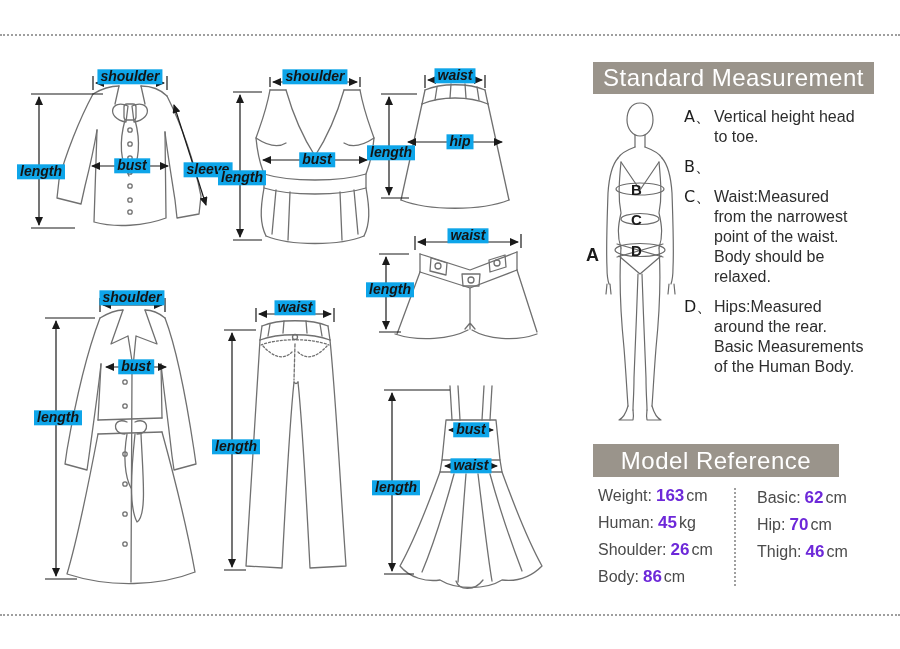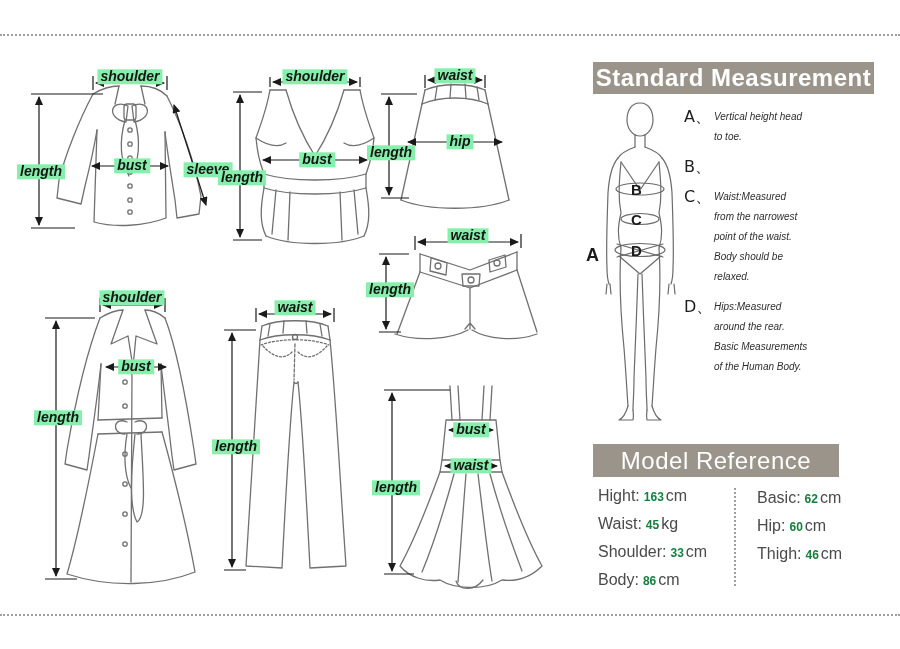--- a/index.html
+++ b/index.html
@@ -2,32 +2,32 @@
 <html><head>
 <meta charset="utf-8">
 <style>
   html,body{margin:0;padding:0;background:#ffffff;}
   .stage{position:relative;width:900px;height:649px;background:#fff;overflow:hidden;
          font-family:"Liberation Sans",sans-serif;}
   .dotline{position:absolute;left:0;width:900px;border-top:2px dotted #9f9f9f;height:0;}
   .panel{position:absolute;}
   .panel svg{display:block;}
   .glabel{position:absolute;transform:translate(-50%,-50%);font-style:italic;font-weight:bold;
-          font-size:14px;color:#141414;background:#86efac;padding:0 3px;white-space:nowrap;
+          font-size:14px;color:#141414;background:#0ea5e9;padding:0 3px;white-space:nowrap;
           line-height:1.1;}
   .hdr{position:absolute;background:#9a948b;color:#ffffff;text-align:center;
        font-size:24px;letter-spacing:0.5px;height:32px;line-height:32px;}
   .mlist{position:absolute;left:684px;top:107px;width:206px;}
   .mitem{display:flex;margin-bottom:10px;color:#2d2d2d;}
   .mletter{flex:0 0 30px;font-size:16px;line-height:20px;color:#1d1d1d;
            font-family:"DejaVu Sans",sans-serif;}
-  .mtext{white-space:pre-line;font-size:10px;line-height:20px;font-style:italic;}
+  .mtext{white-space:pre-line;font-size:16px;line-height:20px;}
   .meas{position:absolute;}
   .mrow{margin-bottom:7px;font-size:16px;color:#4a4a4a;line-height:20px;white-space:nowrap;}
-  .mval{font-weight:bold;color:#15803d;font-size:12px;margin-left:4px;}
+  .mval{font-weight:bold;color:#6d28d9;font-size:17px;margin-left:4px;}
   .munit{font-size:16px;color:#4a4a4a;margin-left:2px;}
   .vdiv{position:absolute;border-left:2px dotted #9f9f9f;width:0;}
   text.figletter{font-weight:bold;fill:#1a1a1a;font-family:"Liberation Sans",sans-serif;}
 </style>
 </head>
 <body>
 
 <div class="stage">
 
   <div class="dotline" style="top:34px;"></div>
@@ -250,21 +250,21 @@
         <line x1="79" y1="98" x2="131" y2="98" marker-start="url(#m7)" marker-end="url(#m7)"></line>
         <path d="M18,22 L84,22 M18,206 L48,206"></path>
         <line x1="26" y1="25" x2="26" y2="203" marker-start="url(#m7)" marker-end="url(#m7)"></line>
       </g>
     </svg>
     <span class="glabel" style="left:105px;top:62px;">bust</span>
     <span class="glabel" style="left:105px;top:98px;">waist</span>
     <span class="glabel" style="left:30px;top:120px;">length</span>
   </div>
 
-  <div class="hdr" style="left:593px;top:62px;width:281px;font-weight:bold;">
+  <div class="hdr" style="left:593px;top:62px;width:281px;">
     <span>Standard Measurement</span>
   </div>
 
   <div class="panel" style="left:583px;top:98px;width:115px;height:334px;">
     <svg width="115" height="334" viewBox="0 0 115 334">
       <g stroke="#6b6b6b" stroke-width="1.2" fill="none" stroke-linejoin="round" stroke-linecap="round">
         <path d="M57,5 C66,5 70,13 70,22 C70,31 64,38 57,38 C50,38 44,31 44,22 C44,13 48,5 57,5"></path>
         <path d="M52,37 L52,49 M62,37 L62,49"></path>
         <path d="M52,49 C44,52 38,55 35,60 M62,49 C70,52 76,55 79,60"></path>
         <path d="M35,60 C28,68 26,80 25,95 C24,125 23,150 24,170 C24,178 25,183 26,186 M24,186 L23,196 M27,186 L28,196"></path>
@@ -315,27 +315,27 @@
 Basic Measurements
 of the Human Body.</span>
     </div>
   </div>
 
   <div class="hdr" style="left:593px;top:444px;width:246px;height:33px;line-height:33px;">
     <span>Model Reference Size</span>
   </div>
 
   <div class="meas" style="left:598px;top:486px;">
-    <div class="mrow"><span>Hight:</span><span class="mval">163</span><span class="munit">cm</span></div>
-    <div class="mrow"><span>Waist:</span><span class="mval">45</span><span class="munit">kg</span></div>
-    <div class="mrow"><span>Shoulder:</span><span class="mval">33</span><span class="munit">cm</span></div>
+    <div class="mrow"><span>Weight:</span><span class="mval">163</span><span class="munit">cm</span></div>
+    <div class="mrow"><span>Human:</span><span class="mval">45</span><span class="munit">kg</span></div>
+    <div class="mrow"><span>Shoulder:</span><span class="mval">26</span><span class="munit">cm</span></div>
     <div class="mrow"><span>Body:</span><span class="mval">86</span><span class="munit">cm</span></div>
   </div>
 
   <div class="vdiv" style="left:734px;top:488px;height:98px;"></div>
 
   <div class="meas" style="left:757px;top:488px;">
     <div class="mrow"><span>Basic:</span><span class="mval">62</span><span class="munit">cm</span></div>
-    <div class="mrow"><span>Hip:</span><span class="mval">60</span><span class="munit">cm</span></div>
+    <div class="mrow"><span>Hip:</span><span class="mval">70</span><span class="munit">cm</span></div>
     <div class="mrow"><span>Thigh:</span><span class="mval">46</span><span class="munit">cm</span></div>
   </div>
 
 </div>
 
 </body></html>

